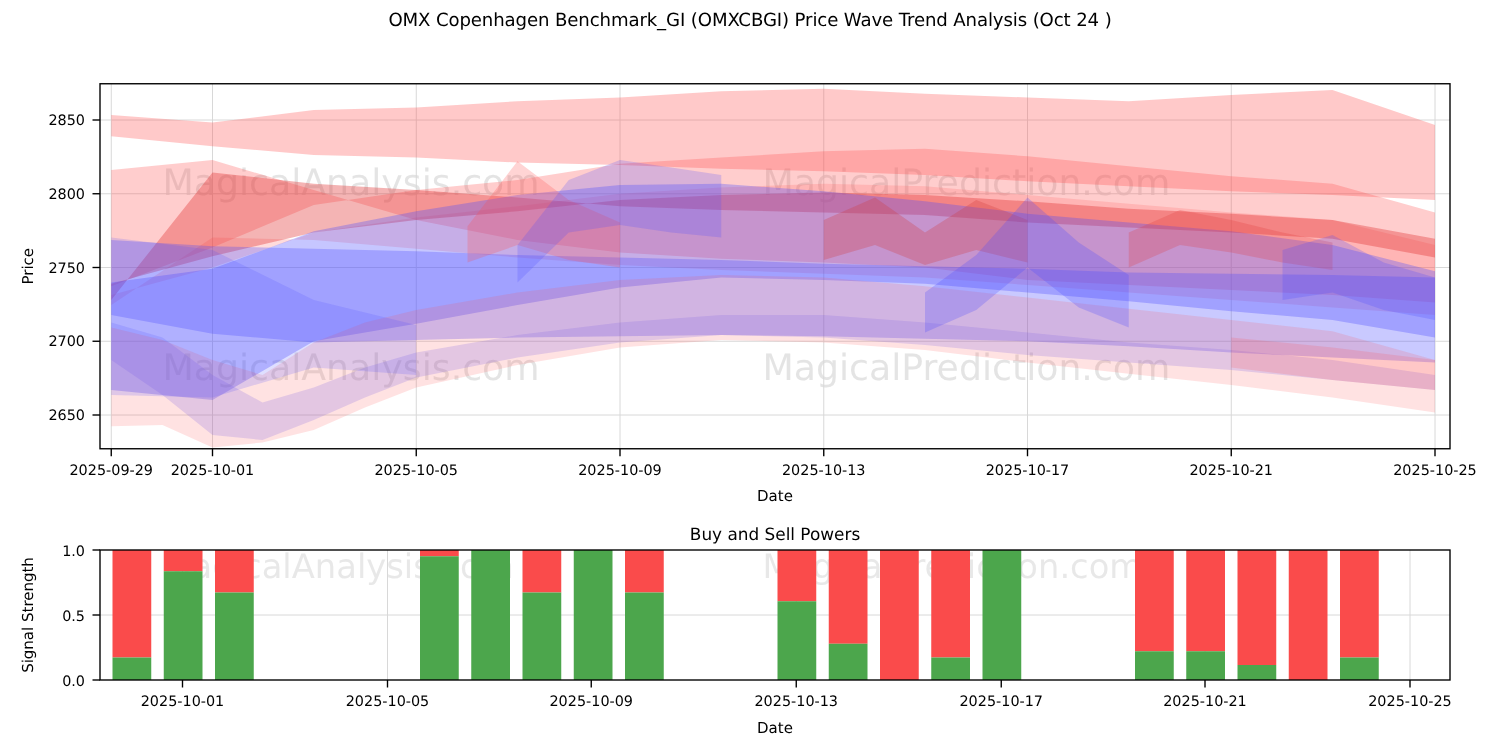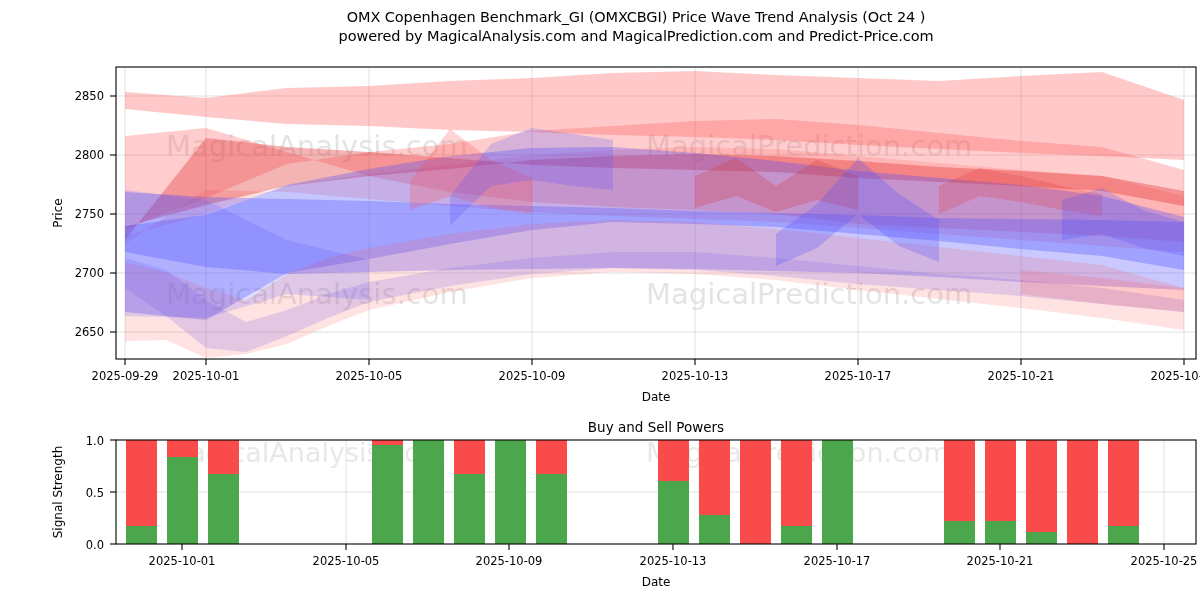--- a/index.html
+++ b/index.html
@@ -12,21 +12,20 @@
     height: 600px;
     font-family: "DejaVu Sans", sans-serif;
     color: #000000;
     overflow: hidden;
     position: relative;
   }
   #page {
     position: relative;
     width: 960px;
     height: 600px;
-    margin-left: 36px;
   }
   .title-block {
     position: absolute;
     left: 0;
     top: 8px;
     width: 1200px;
     text-align: center;
     line-height: 19px;
   }
   .title-line {
@@ -81,21 +80,20 @@
     stroke-width: 1.1;
   }
 </style>
 </head>
 <body>
 
 <div id="page">
 
   <div class="title-block">
     <span class="title-line">OMX Copenhagen Benchmark_GI (OMXCBGI) Price Wave Trend Analysis (Oct 24 )</span>
-    <span class="title-line">powered by MagicalAnalysis.com and MagicalPrediction.com and Predict-Price.com</span>
   </div>
 
   <svg class="fig" width="1200" height="600">
     <defs>
       <clipPath id="clip-top">
           <rect x="80" y="67" width="1080" height="292"></rect>
         </clipPath>
       <clipPath id="clip-bot">
           <rect x="80" y="440" width="1080" height="104"></rect>
         </clipPath>

